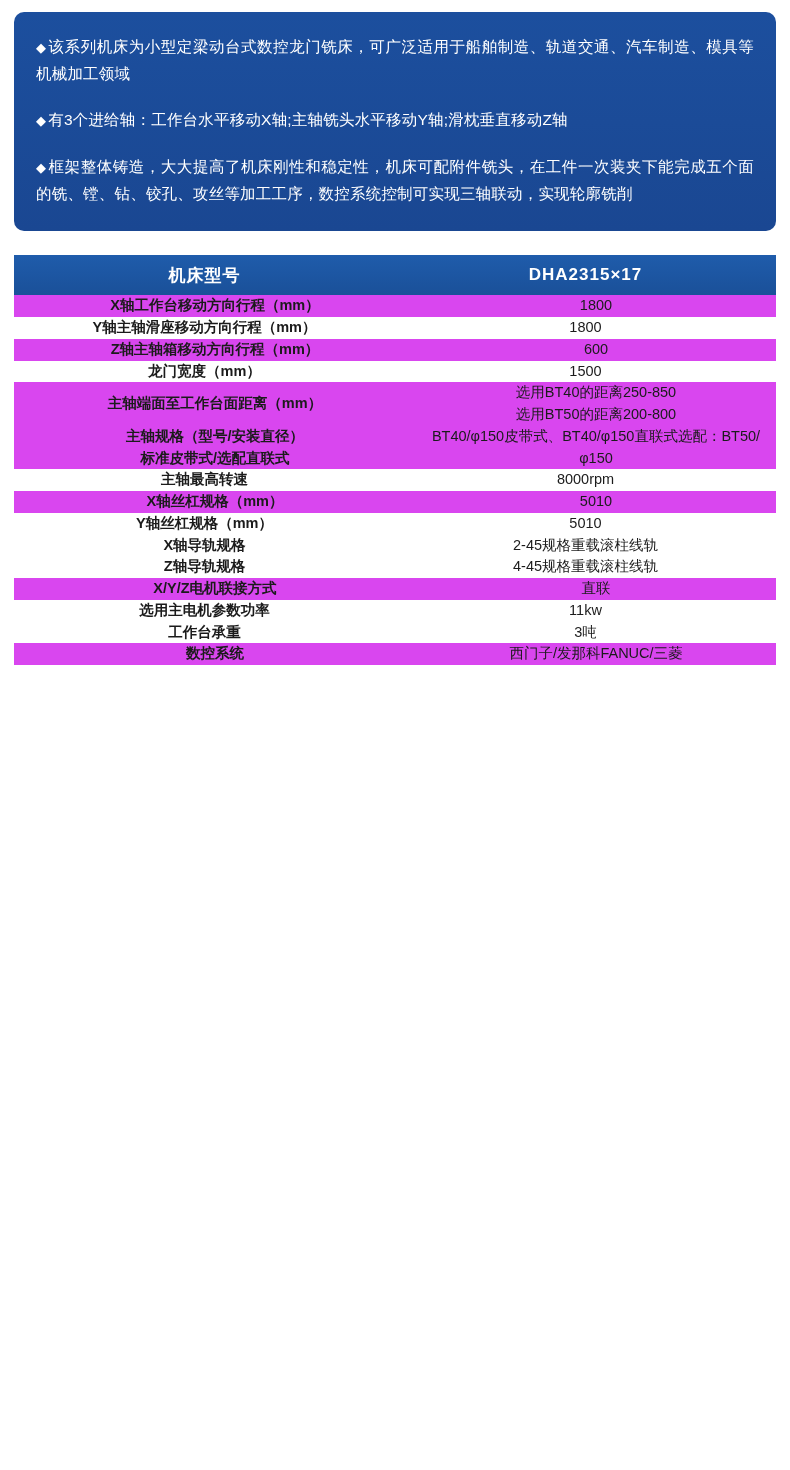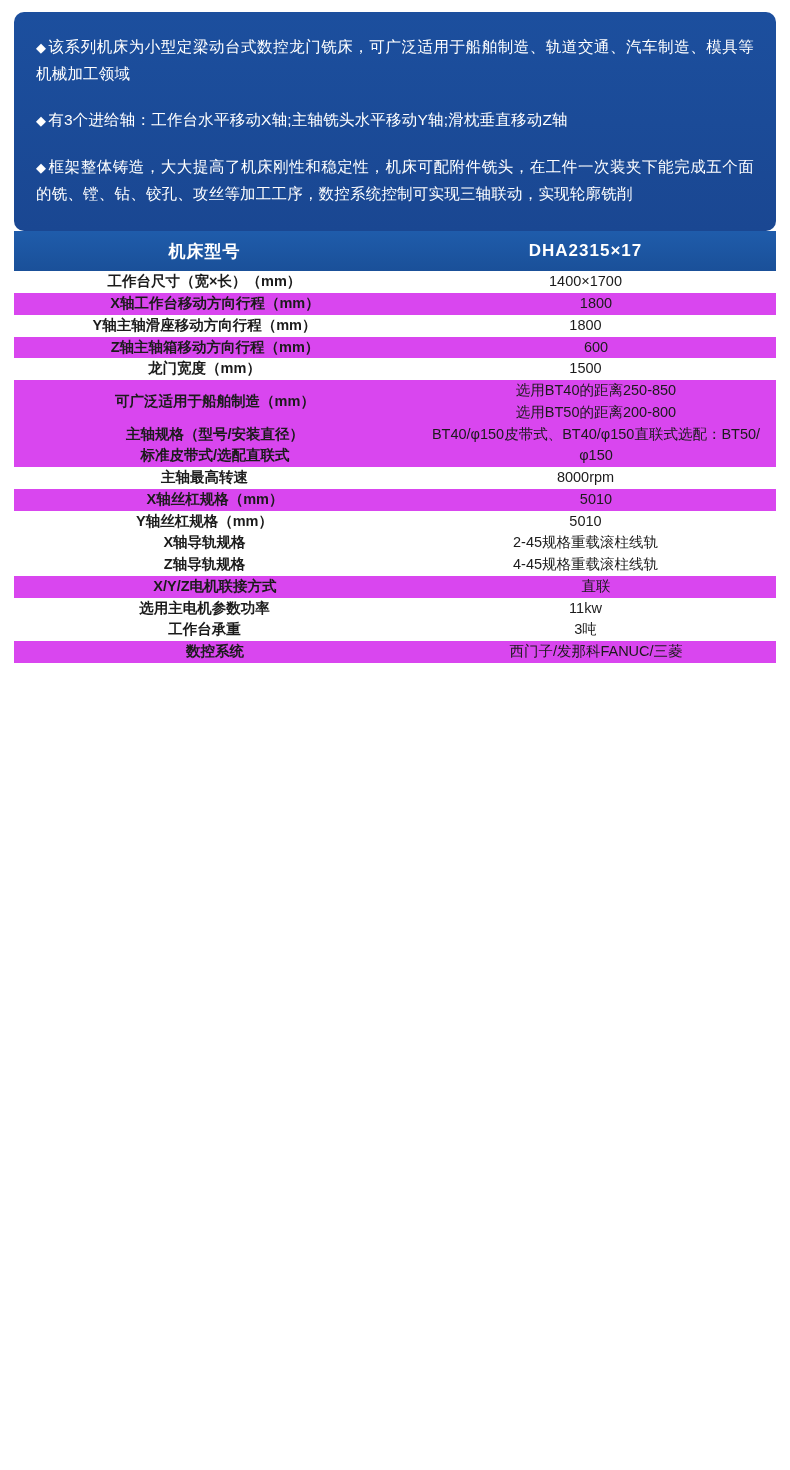--- a/index.html
+++ b/index.html
@@ -34,20 +34,21 @@
     text-align: justify;
   }
   .intro p:last-child { margin-bottom: 0; }
   .bullet-mark {
     font-size: 13px;
     margin-right: 2px;
   }
 
   
   .spec-wrap {
+    margin-top: 24px;
     padding-bottom: 18px;
   }
   table.spec {
     width: 100%;
     border-collapse: collapse;
     table-layout: fixed;
   }
   table.spec th, table.spec td {
     padding: 0;
   }
@@ -100,42 +101,38 @@
 
   <div class="spec-wrap">
     <table class="spec">
       <thead>
         <tr>
           <th>机床型号</th>
           <th>DHA2315×17</th>
         </tr>
       </thead>
       <tbody>
-        <tr class="odd">
-          <td class="label">工作台尺寸（宽×长）（mm）</td>
-          <td class="value">1400×1700</td>
-        </tr>
         <tr class="even">
           <td class="label">X轴工作台移动方向行程（mm）</td>
           <td class="value">1800</td>
         </tr>
         <tr class="odd">
           <td class="label">Y轴主轴滑座移动方向行程（mm）</td>
           <td class="value">1800</td>
         </tr>
         <tr class="even">
           <td class="label">Z轴主轴箱移动方向行程（mm）</td>
           <td class="value">600</td>
         </tr>
         <tr class="odd">
           <td class="label">龙门宽度（mm）</td>
           <td class="value">1500</td>
         </tr>
         <tr class="even tight">
-          <td class="label">可广泛适用于船舶制造（mm）</td>
+          <td class="label">主轴端面至工作台面距离（mm）</td>
           <td class="value">
             <span class="sub">选用BT40的距离250-850</span>
             <span class="sub">选用BT50的距离200-800</span>
           </td>
         </tr>
         <tr class="even tight">
           <td class="label">
             <span class="sub">主轴规格（型号/安装直径）</span>
             <span class="sub">标准皮带式/选配直联式</span>
           </td>

